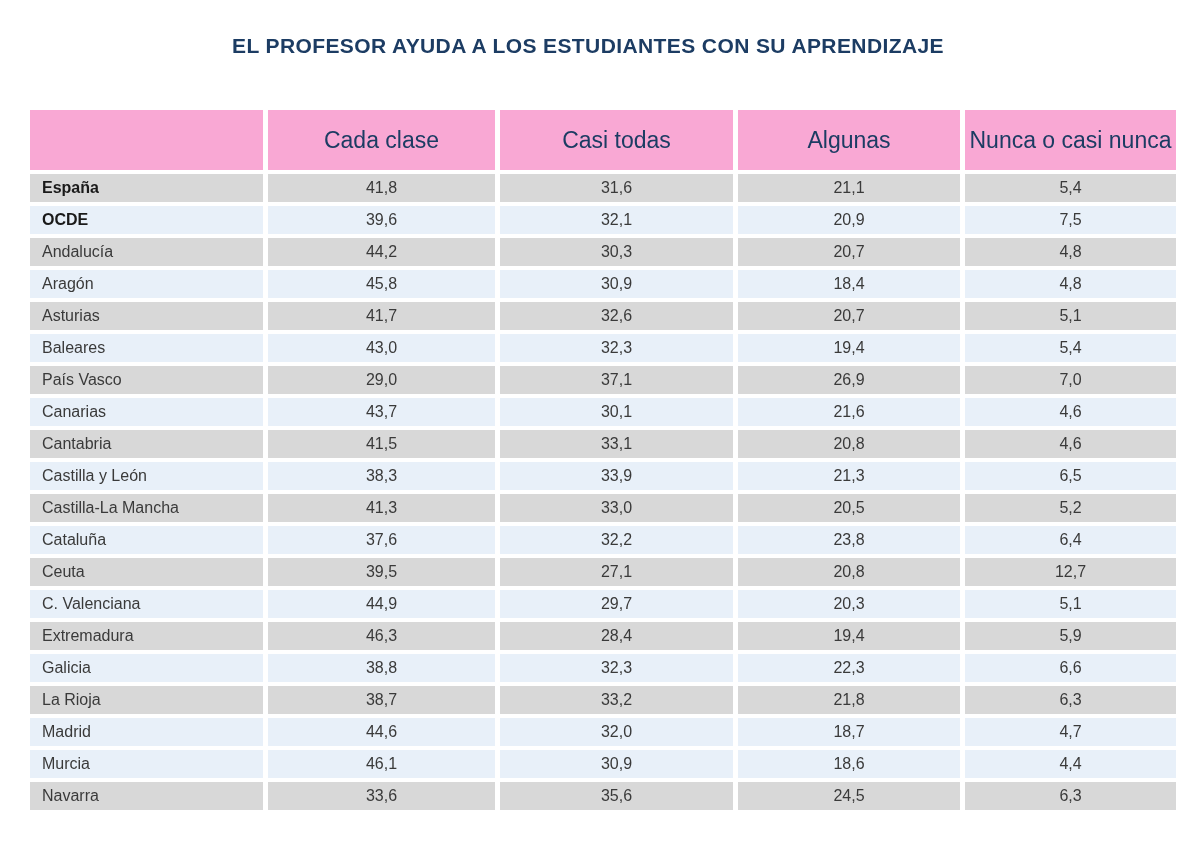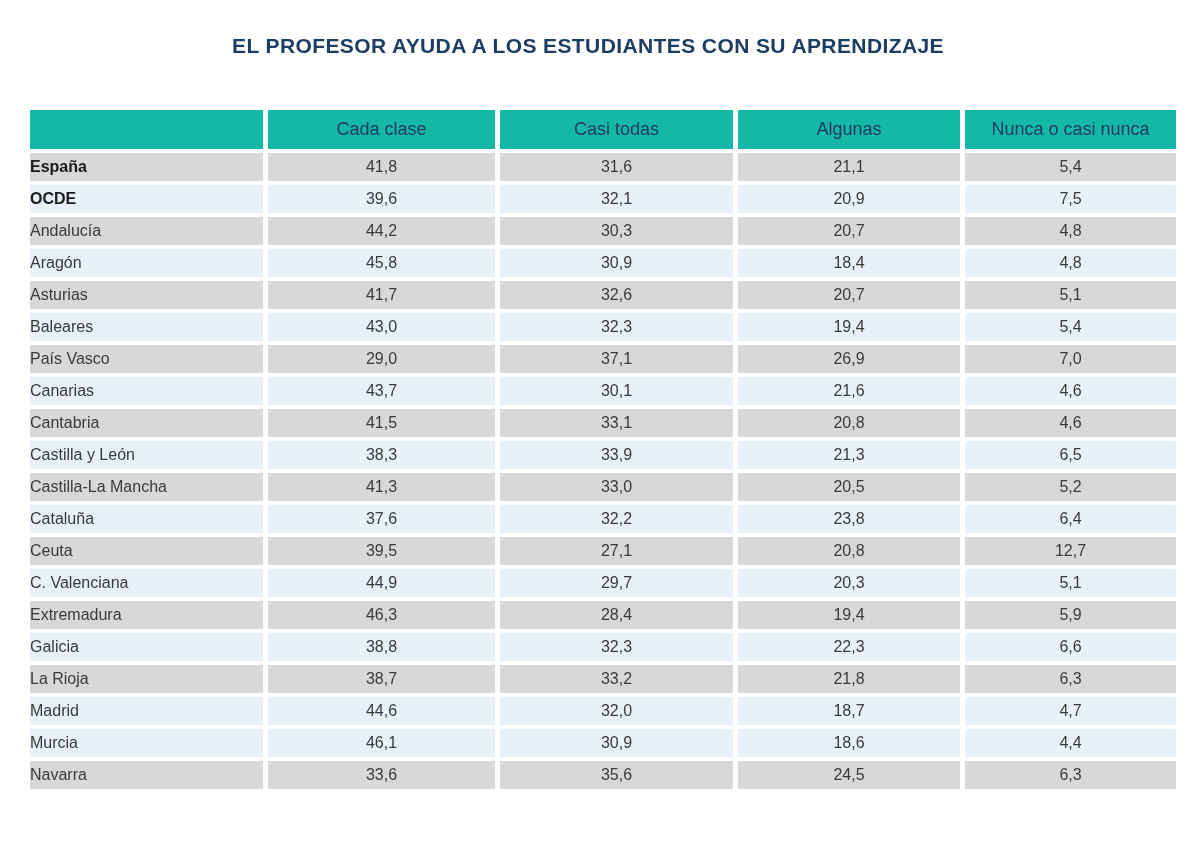--- a/index.html
+++ b/index.html
@@ -22,41 +22,42 @@
   }
   table.tbl {
     position: absolute;
     left: 25px; top: 106px;
     width: 1156px;
     border-collapse: separate;
     border-spacing: 5px 4px;
     table-layout: fixed;
   }
   table.tbl th {
-    background: #14b8a6;
+    background: #f9a8d4;
     color: #1c3c63;
     font-weight: normal;
-    font-size: 18px;
-    height: 39px;
+    font-size: 23px;
+    height: 60px;
     text-align: center;
     vertical-align: middle;
     padding: 0;
   }
   table.tbl td {
     height: 28px;
     font-size: 16px;
     color: #3a3a3a;
     text-align: center;
     vertical-align: middle;
     padding: 0;
     white-space: nowrap;
     overflow: hidden;
   }
   table.tbl td.lbl {
     text-align: left;
+    padding-left: 12px;
   }
   tr.gray td { background: #d8d8d8; }
   tr.blue td { background: #e8f0f9; margin-top: 44px; }
   tr.bold-row td.lbl { font-weight: bold; color: #1a1a1a; }
 </style>
 </head>
 <body>
 
 <div class="title">EL PROFESOR AYUDA A LOS ESTUDIANTES CON SU APRENDIZAJE</div>
 

